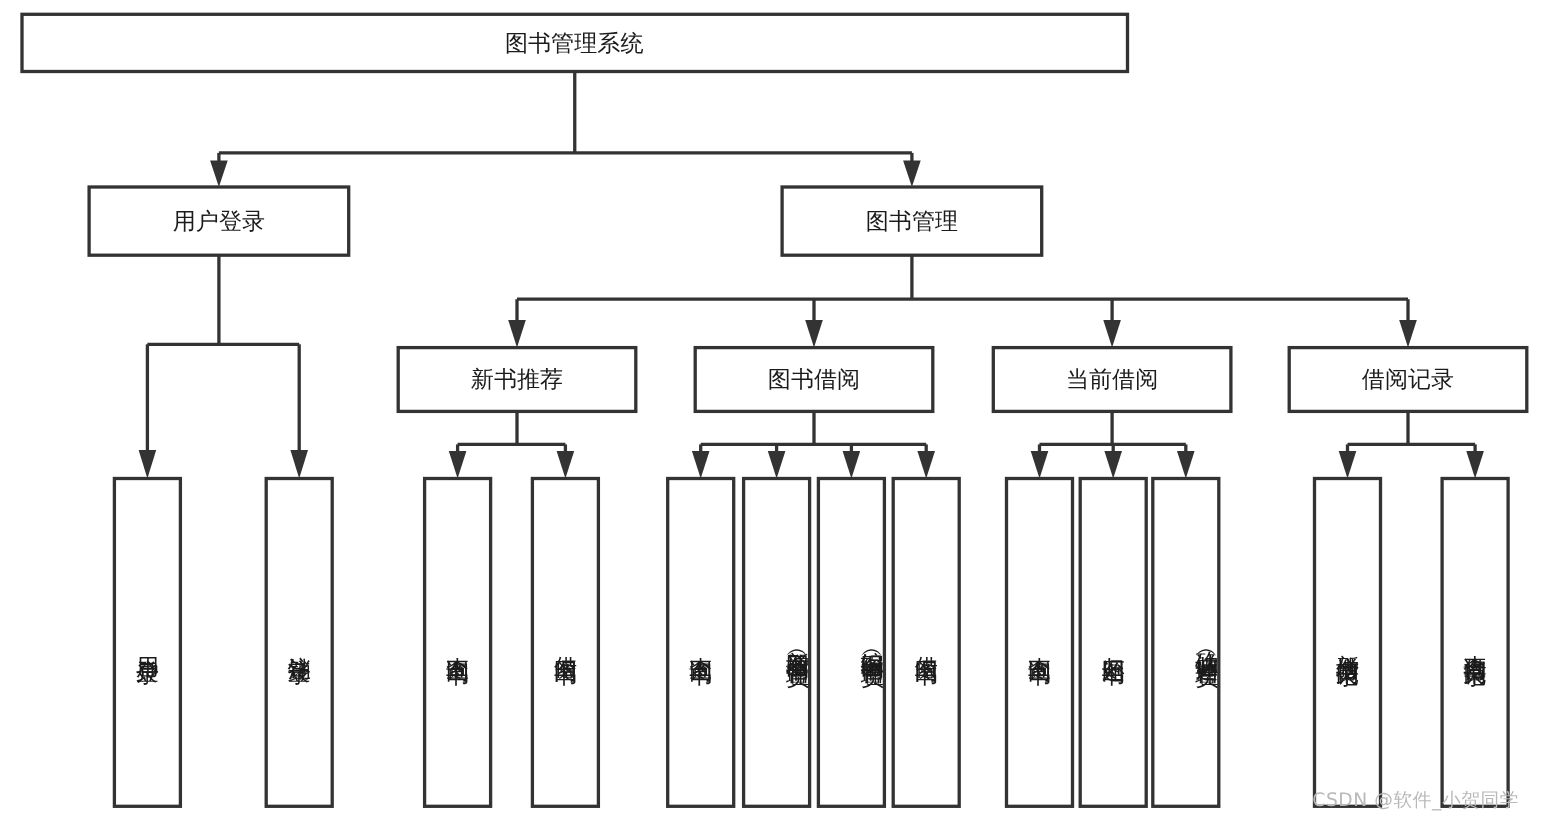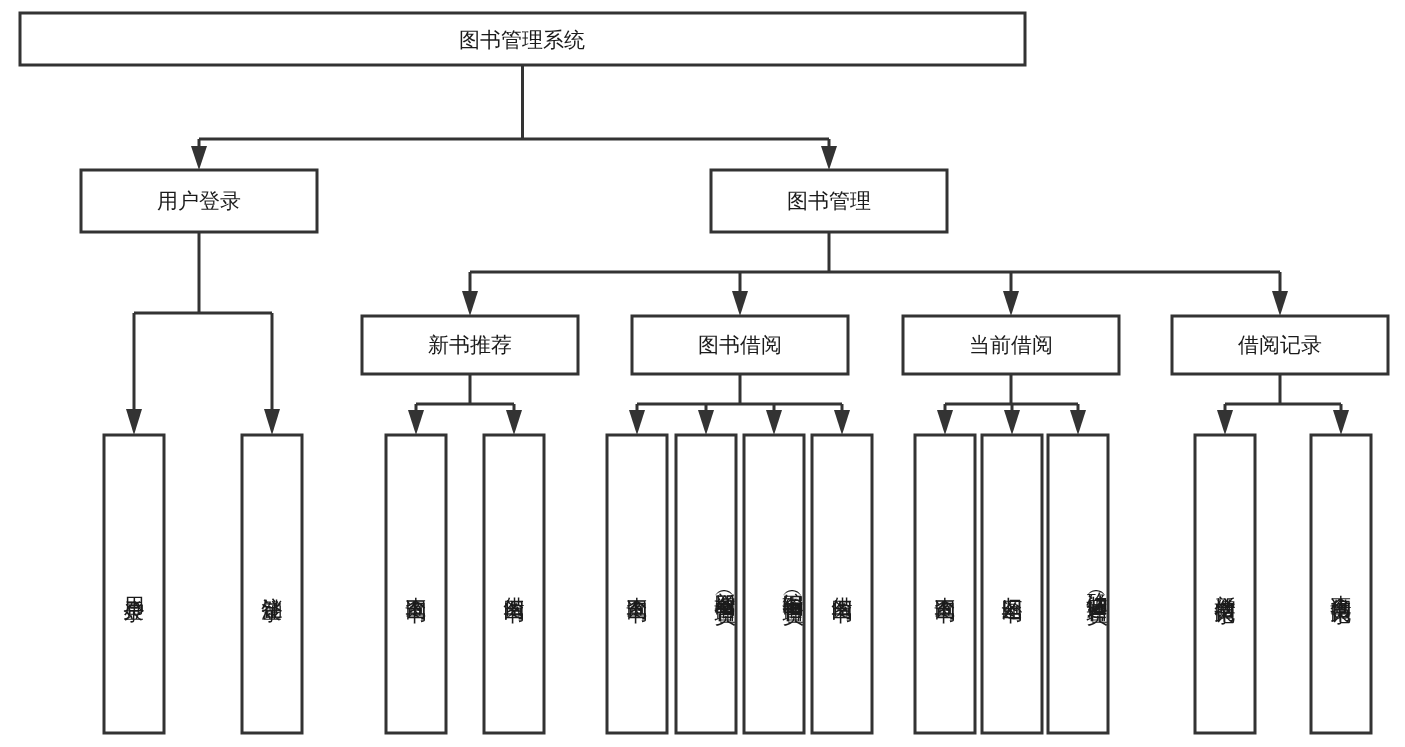--- a/index.html
+++ b/index.html
@@ -221,13 +221,14 @@
   <div class="vlabel" style="left:607px; top:435px; width:60px; height:298px;">查询图书</div>
   <div class="vlabel" style="left:676px; top:435px; width:60px; height:298px; align-items:flex-start;">新增图书（管理员）</div>
   <div class="vlabel" style="left:744px; top:435px; width:60px; height:298px; align-items:flex-start;">编辑图书（管理员）</div>
   <div class="vlabel" style="left:812px; top:435px; width:60px; height:298px;">借阅图书</div>
   <div class="vlabel" style="left:915px; top:435px; width:60px; height:298px;">查询图书</div>
   <div class="vlabel" style="left:982px; top:435px; width:60px; height:298px;">归还图书</div>
   <div class="vlabel" style="left:1048px; top:435px; width:60px; height:298px; align-items:flex-start;">确认归还（管理员）</div>
   <div class="vlabel" style="left:1195px; top:435px; width:60px; height:298px;">新增借阅记录</div>
   <div class="vlabel" style="left:1311px; top:435px; width:60px; height:298px;">查询借阅记录</div>
 
+  <div class="watermark" style="left:1193px; top:716px;">CSDN @软件_小贺同学</div>
 </div>
 
 </body></html>

